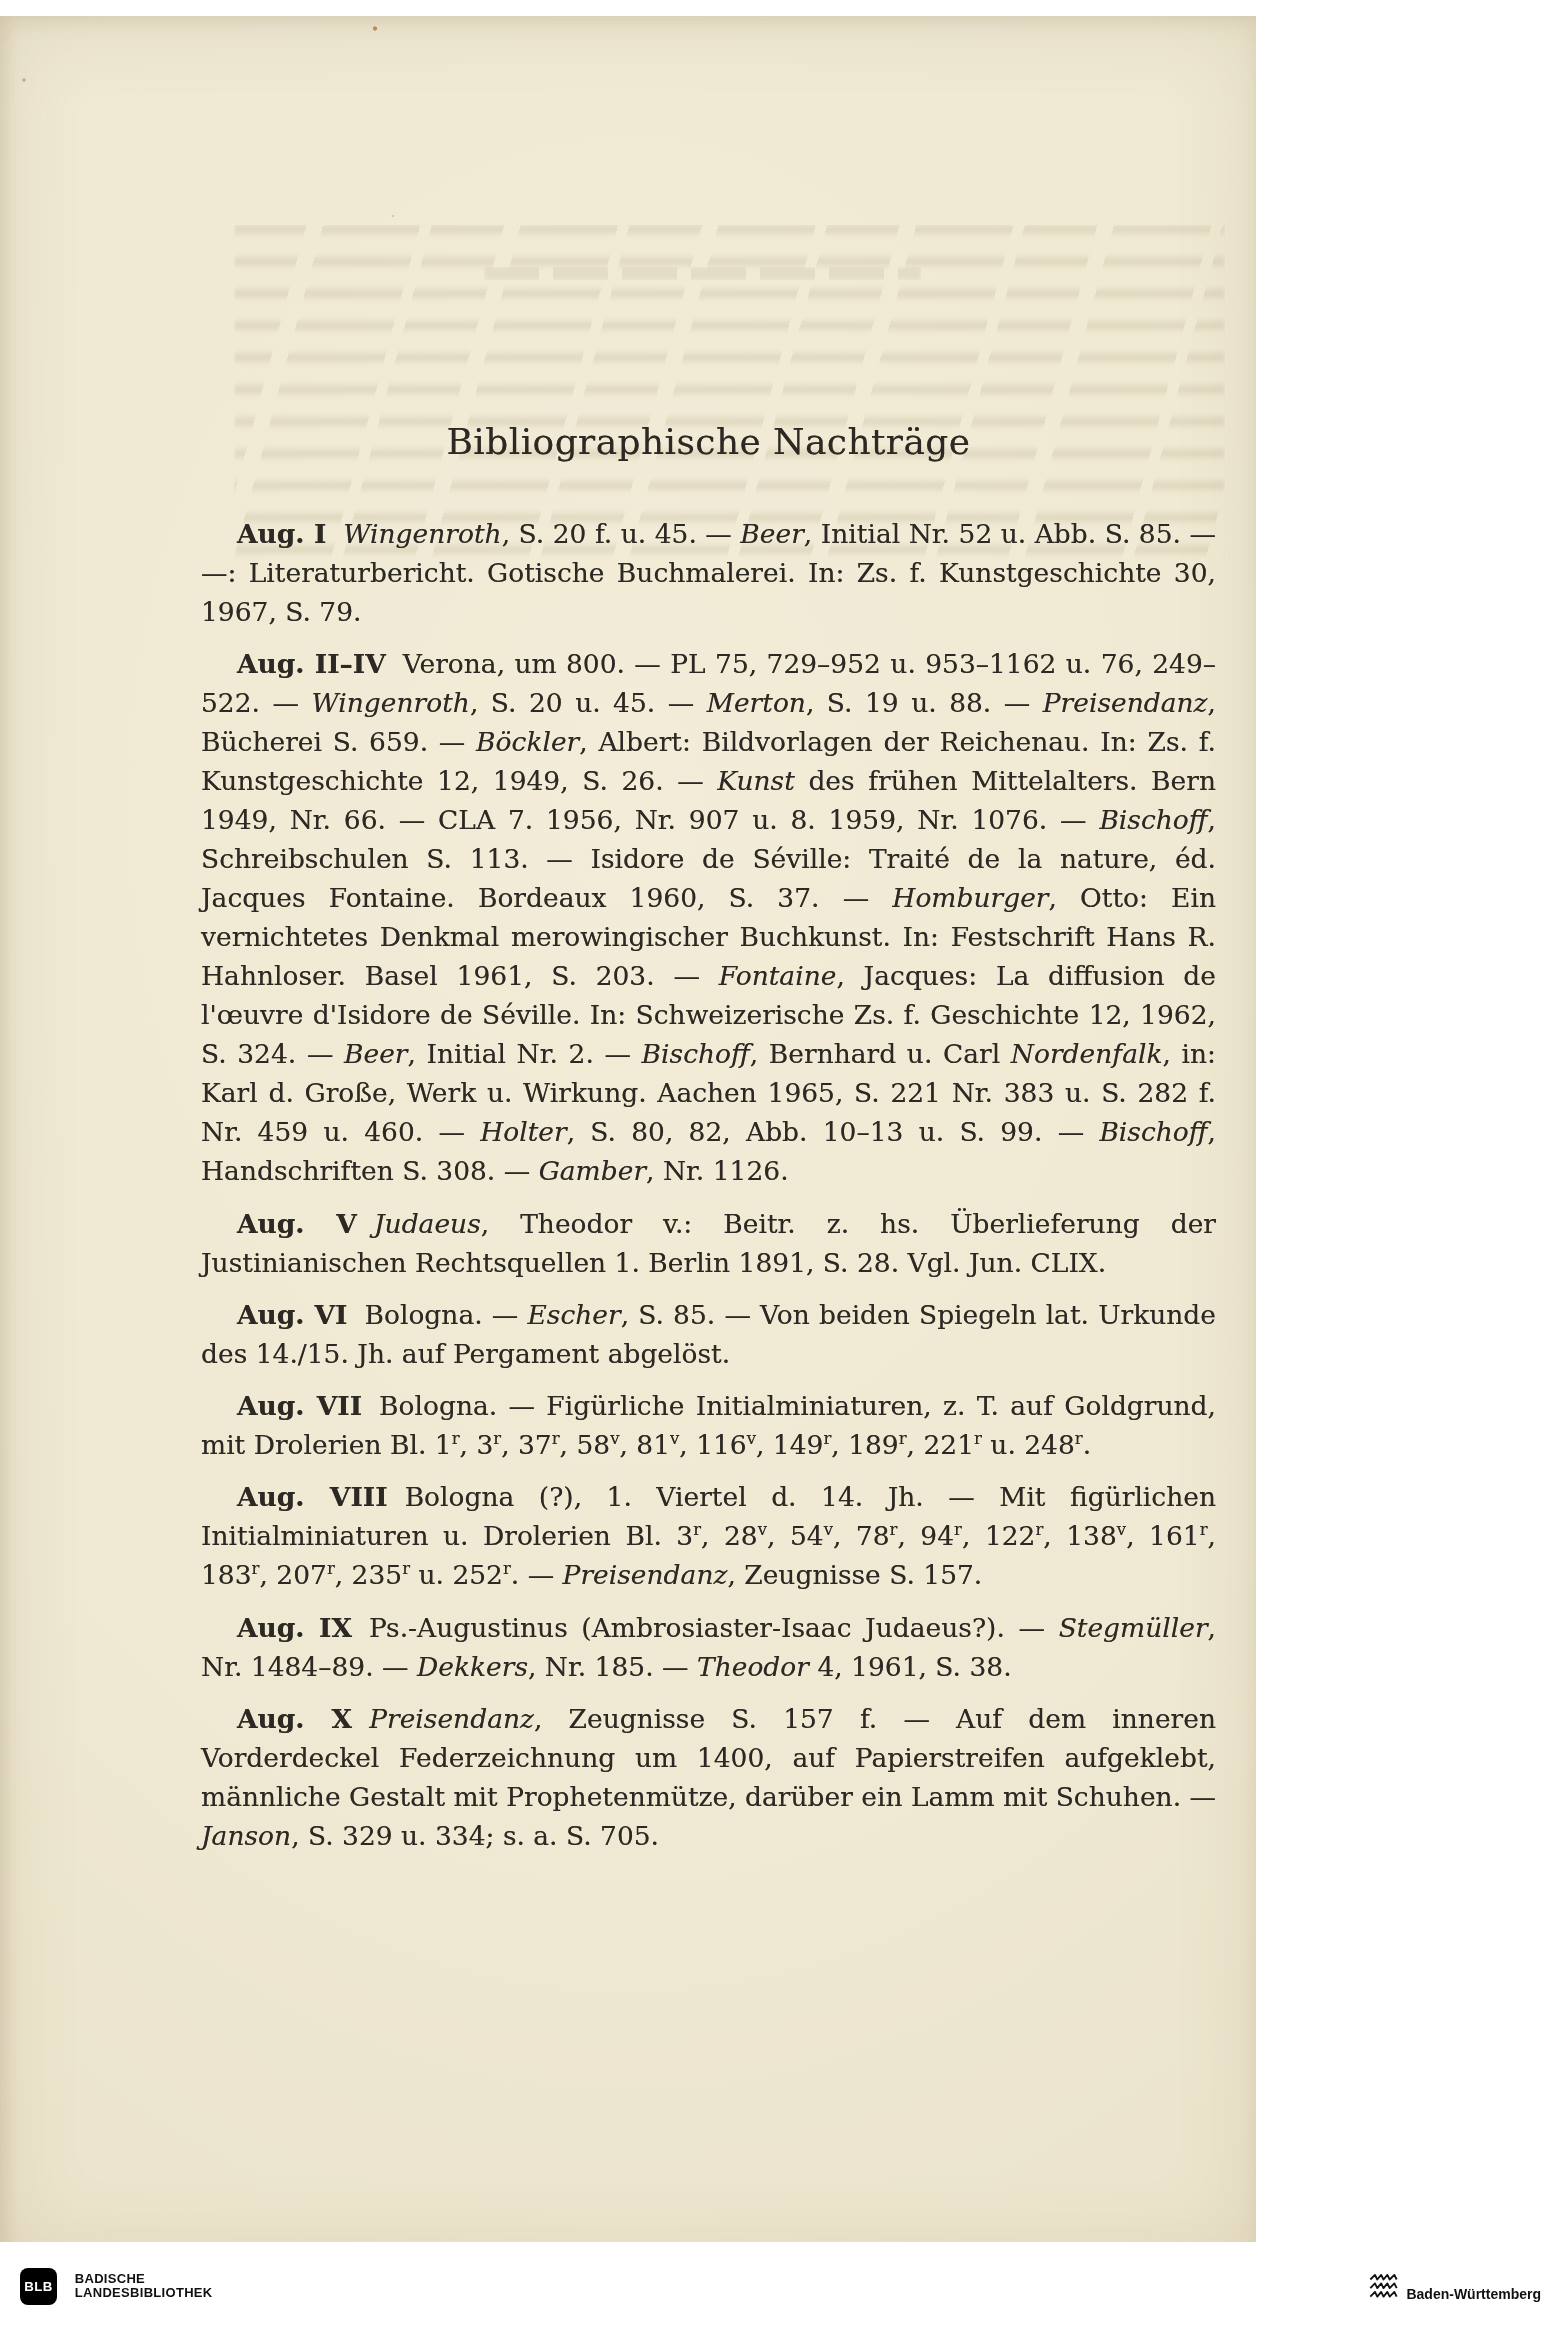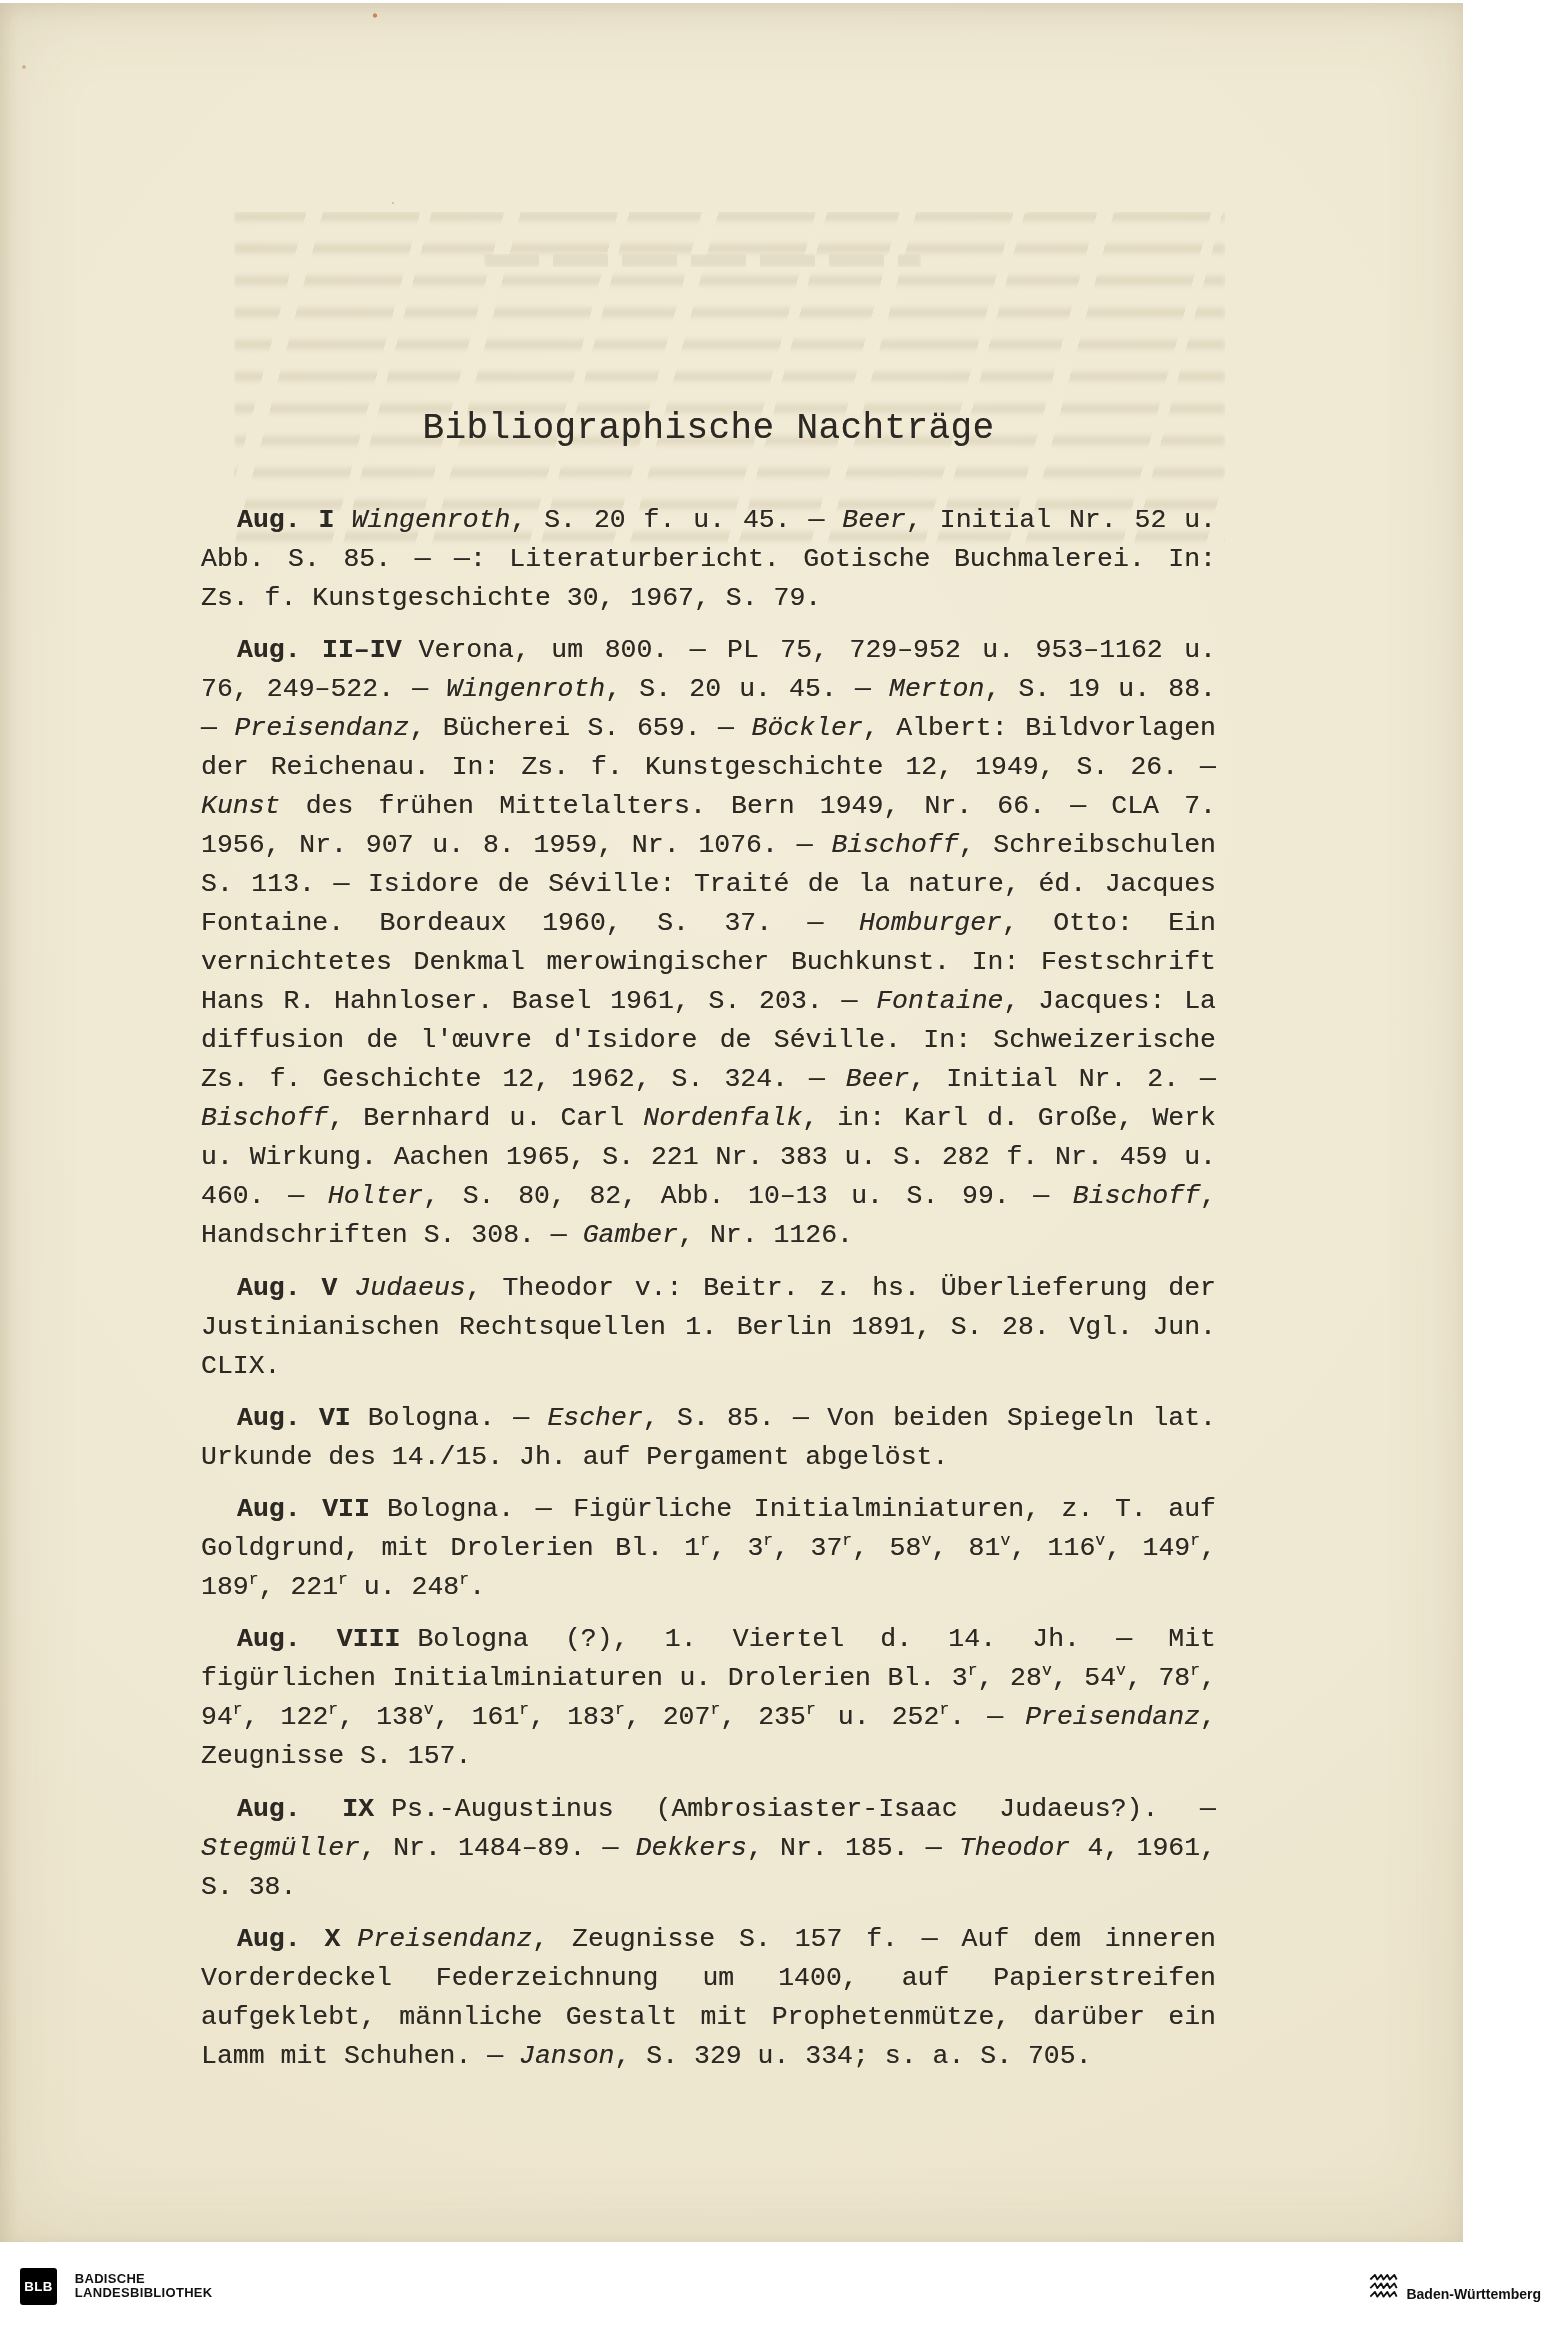--- a/index.html
+++ b/index.html
@@ -5,31 +5,30 @@
   html, body {
     margin: 0; padding: 0;
     width: 1561px; height: 2330px;
     background: #ffffff;
     font-family: "DejaVu Serif", "Liberation Serif", serif;
   }
   .page { position: relative; width: 1561px; height: 2330px; overflow: hidden; }
 
   
   .scan {
-    position: absolute; left: 0; top: 3px;
-    width: 1463px; height: 2242px;
+    position: absolute; left: 0; top: 16px;
+    width: 1256px; height: 2242px;
     background:
       radial-gradient(circle 3.9px at 375px 12.5px, rgba(198,94,40,0.70) 0 45%, transparent 62%),
       radial-gradient(circle 3.1px at 24px 64px, rgba(170,120,66,0.50) 0 45%, transparent 62%),
       radial-gradient(circle 2.3px at 393px 200px, rgba(170,120,66,0.35) 0 45%, transparent 62%),
       radial-gradient(120% 90% at 50% 35%, #f2ecd8 0%, #efe8d2 55%, #e9e0c6 100%);
     background-color: #efe8d2;
     box-shadow: inset 0 0 86px rgba(112,92,52,0.12), inset 0 7.8px 20px rgba(112,92,52,0.08), inset 7.8px 0 14px rgba(112,92,52,0.08);
     color: #2c2823;
-    font-family: Liberation Mono, monospace;
   }
 
   
   .bleed {
     position: absolute; pointer-events: none;
   }
   .bleed-top {
     left: 234px; top: 209px; width: 991px; height: 336px;
     opacity: 0.5; filter: blur(2.7px);
     background: repeating-linear-gradient(to bottom,
@@ -80,21 +79,21 @@
     display: flex; align-items: center; justify-content: space-between;
     padding: 0 20px; box-sizing: border-box;
     font-family: "Liberation Sans", "DejaVu Sans", sans-serif;
     color: #111111;
   }
   .footer-left { display: flex; align-items: center; gap: 7.8px; }
   .blb-box {
     width: 37px; height: 37px; background: #000;
     color: #fff; font-weight: bold; font-size: 13.3px;
     display: flex; align-items: center; justify-content: center;
-    border-radius: 3px; letter-spacing: 0.4px;
+    border-radius: 8px; letter-spacing: 0.4px;
   }
   .blb-text { font-weight: bold; font-size: 13px; line-height: 14px; letter-spacing: 0.3px; margin-left: 10px; }
   .footer-right { display: flex; align-items: flex-end; gap: 7.8px; }
   .bw-emblem { width: 31px; height: 31px; }
   .bw-label { font-weight: bold; font-size: 14px; }
 </style>
 </head>
 <body>
 
 <div class="page">

